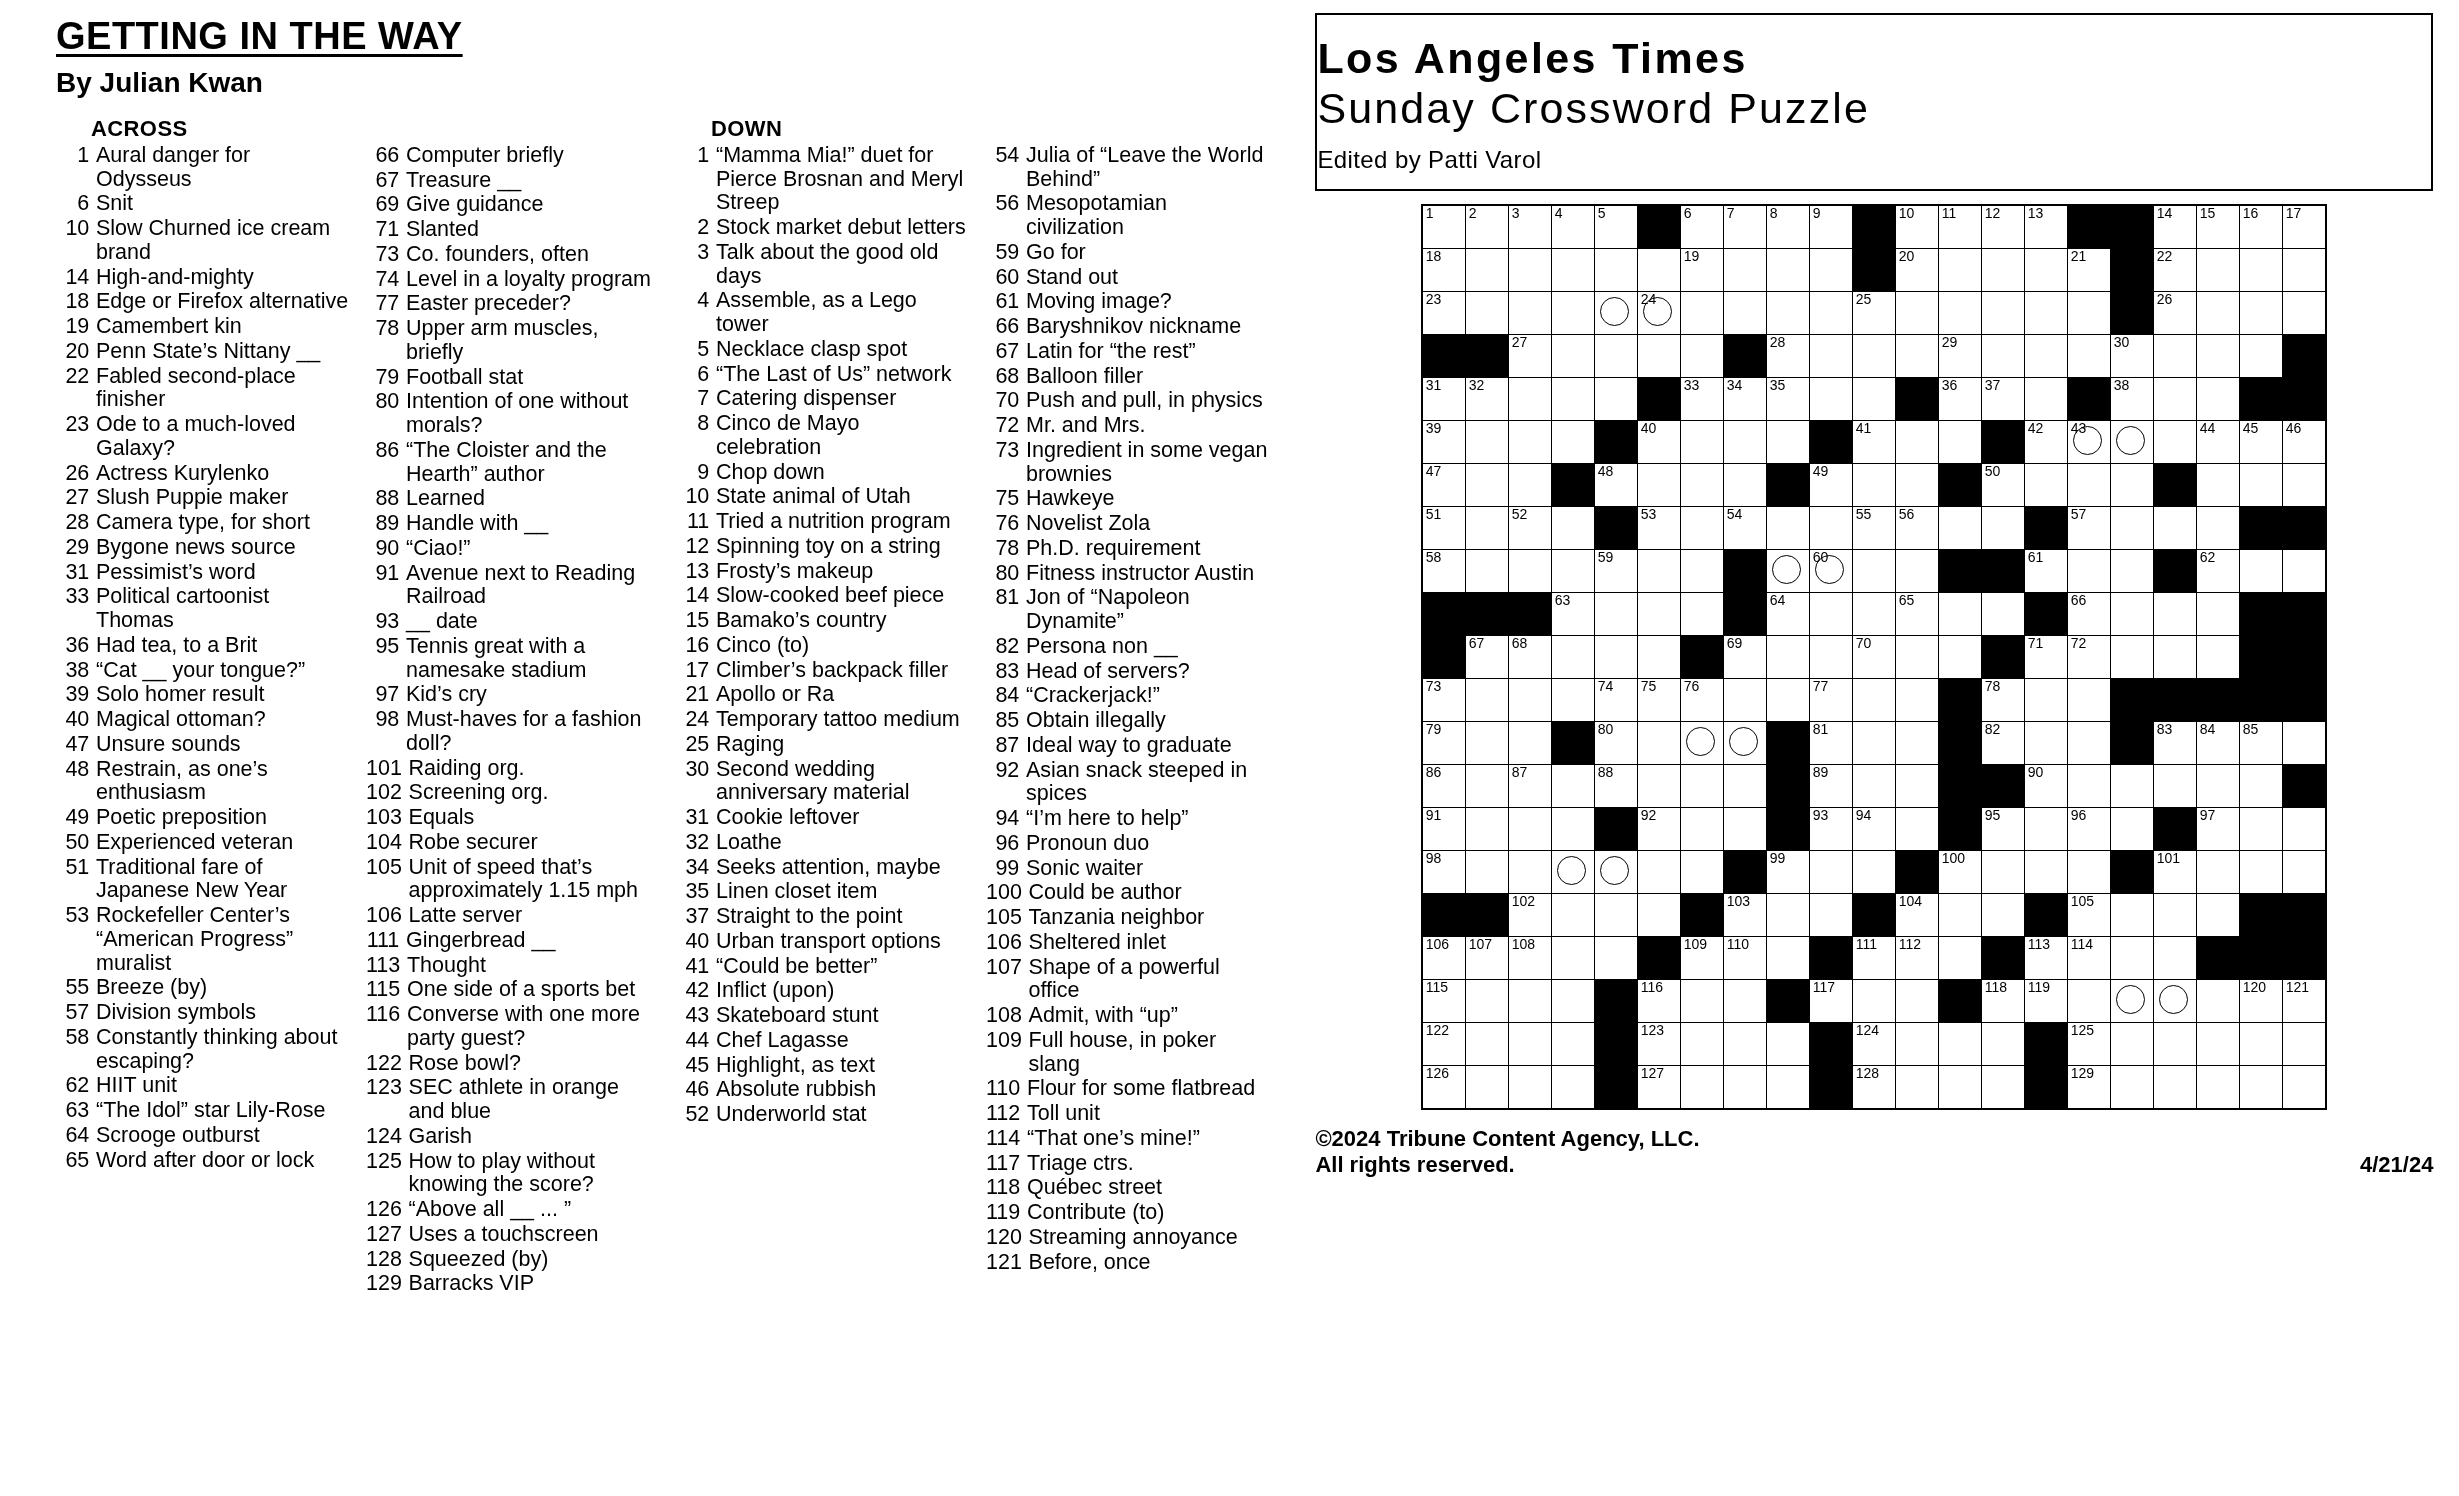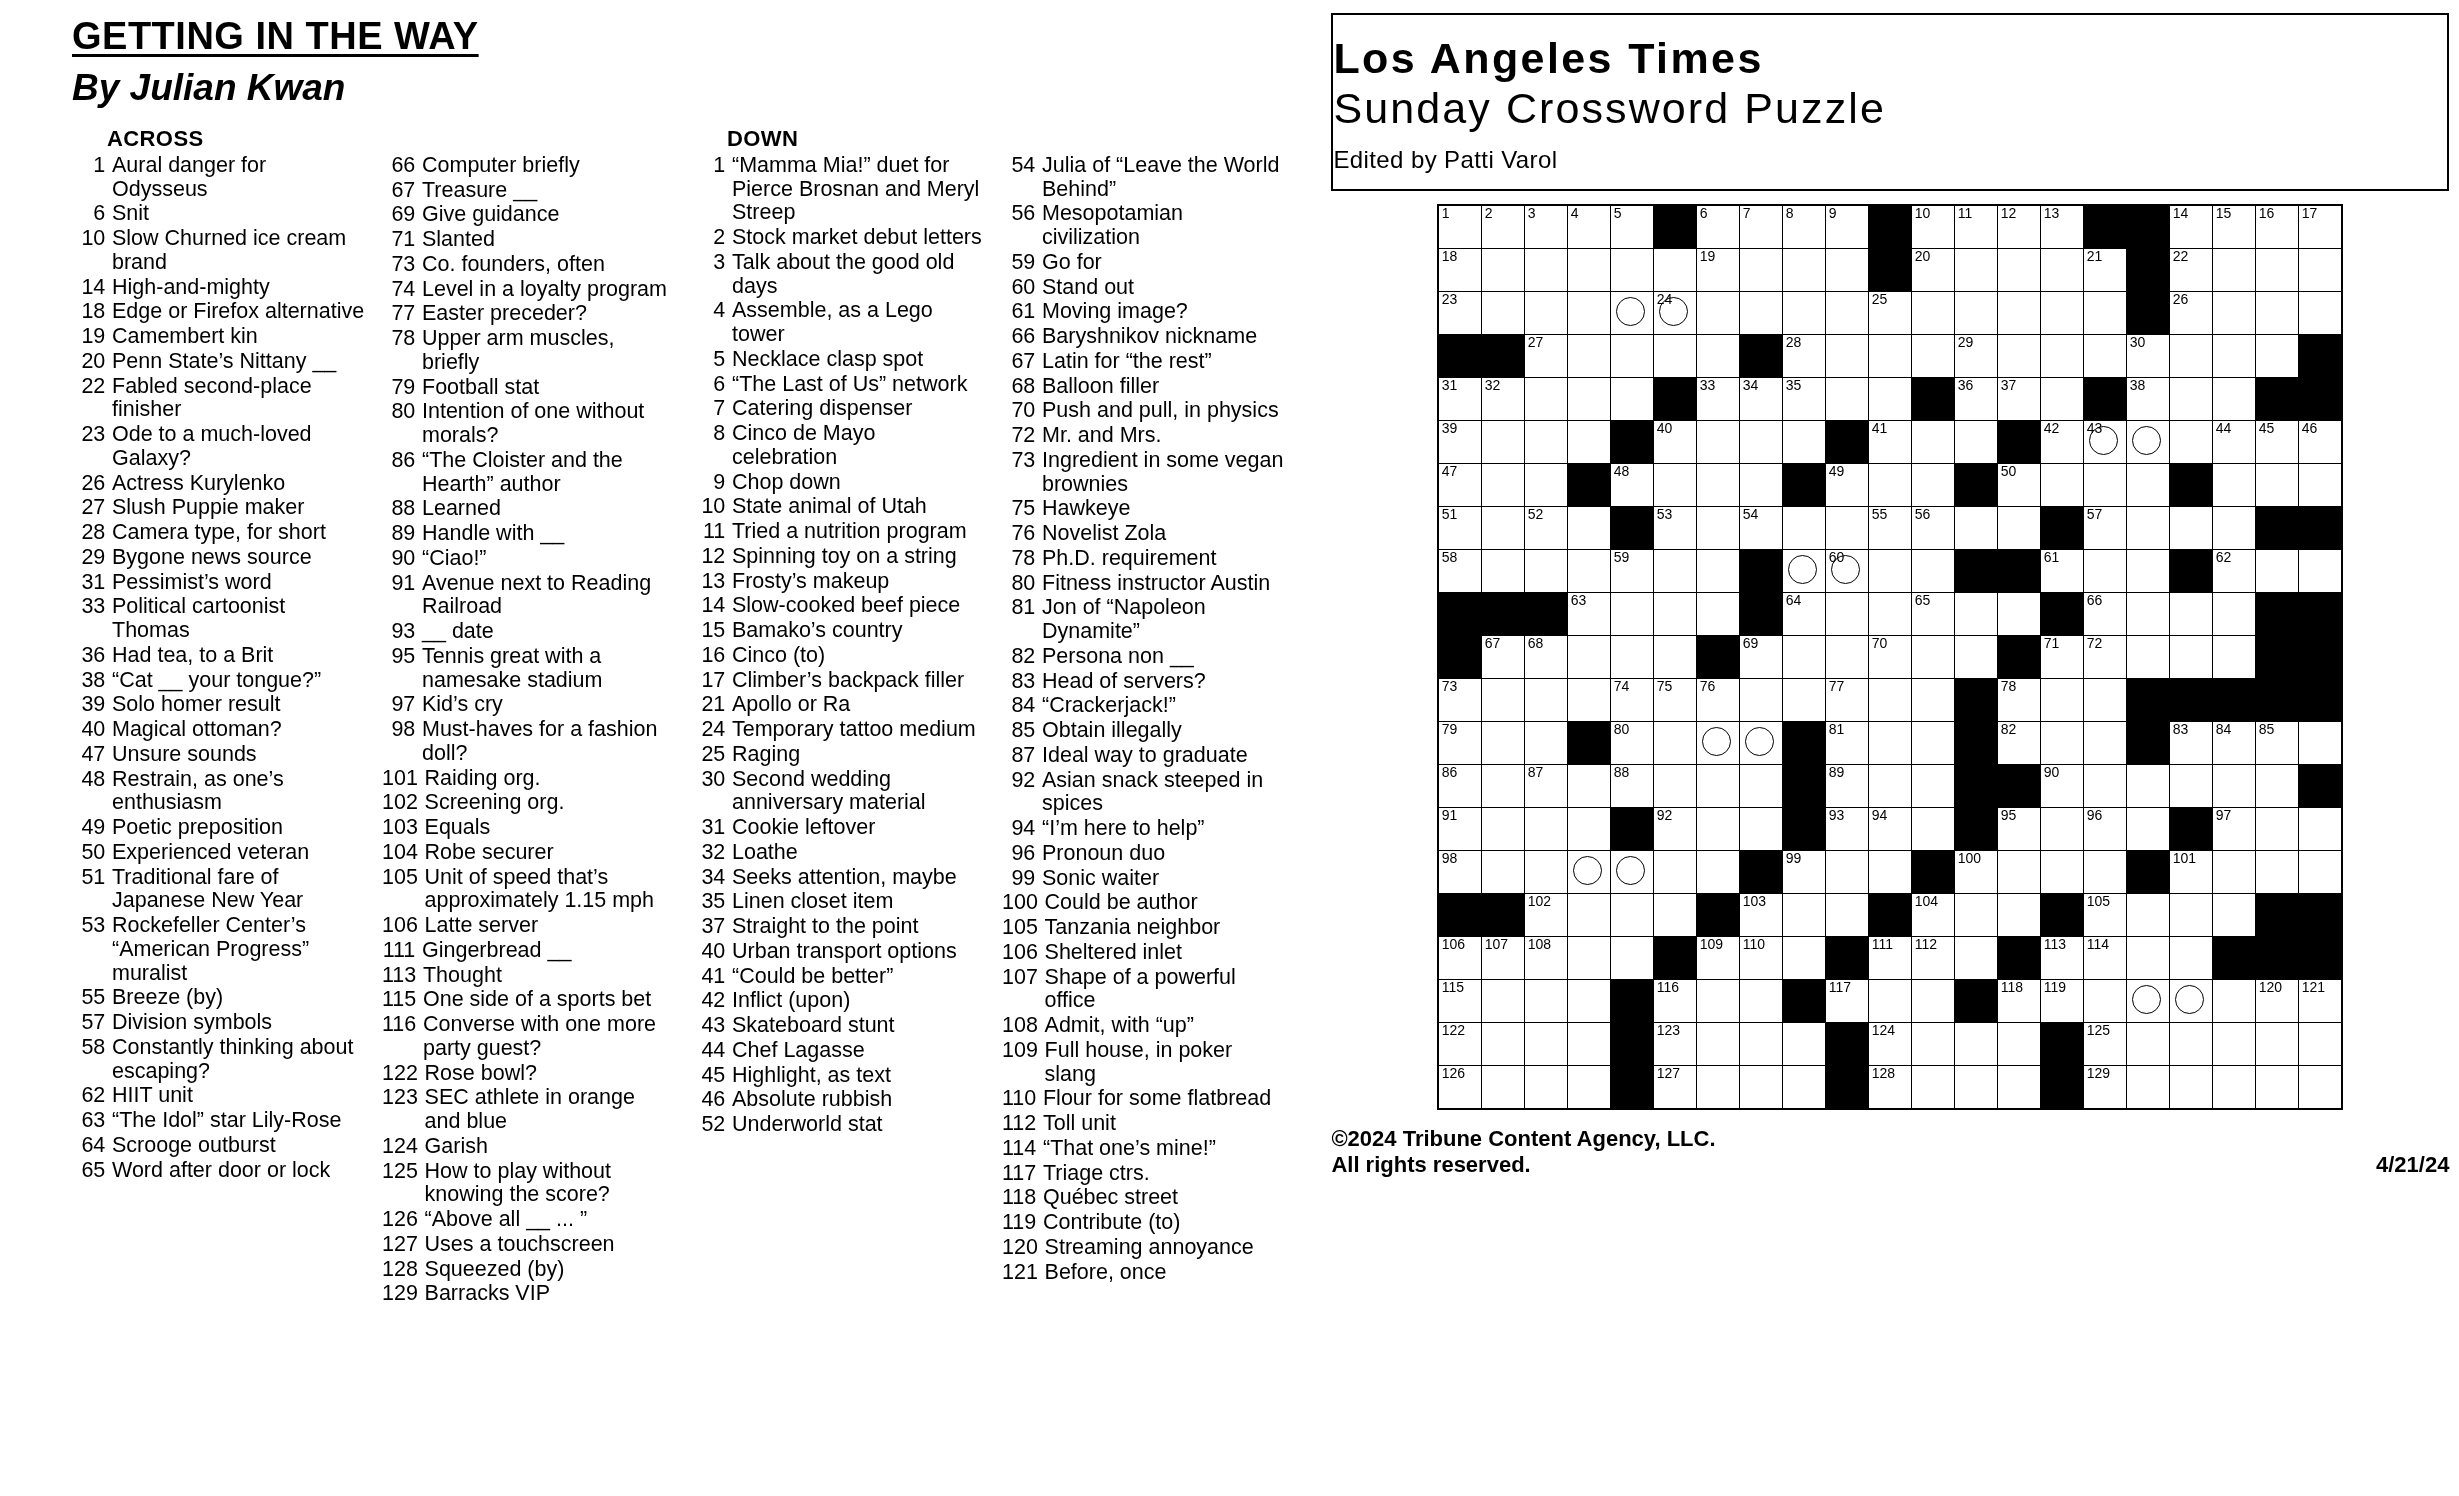--- a/index.html
+++ b/index.html
@@ -12,21 +12,20 @@
     height: 1497px;
     font-family: "Liberation Sans", sans-serif;
     color: #000000;
     overflow: hidden;
   }
   .page {
     position: relative;
     width: 2033px;
     height: 1497px;
     box-sizing: border-box;
-    margin-left: 16px;
   }
 
   
   .left-pane {
     position: absolute;
     left: 0;
     top: 0;
     width: 1292px;
     height: 1497px;
     box-sizing: border-box;
@@ -35,24 +34,23 @@
   .puz-title {
     font-size: 38px;
     font-weight: bold;
     letter-spacing: 0.5px;
     text-decoration: underline;
     text-underline-offset: 4.8px;
     margin: 0 0 9.6px 0;
     line-height: 1.05;
   }
   .puz-byline {
-    font-size: 37px;
+    font-size: 28px;
     font-weight: bold;
     margin: 0 0 17.3px 0;
-    font-style: italic;
   }
   .clue-columns {
     display: flex;
     flex-direction: row;
     align-items: flex-start;
     gap: 4px;
   }
   .clue-col {
     width: 306px;
     box-sizing: border-box;

